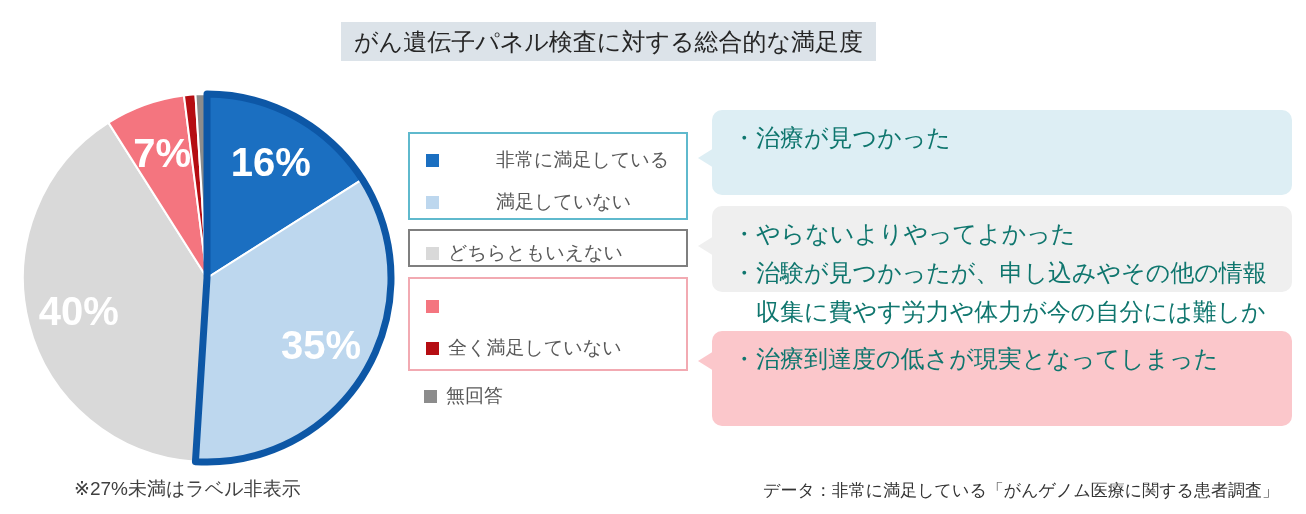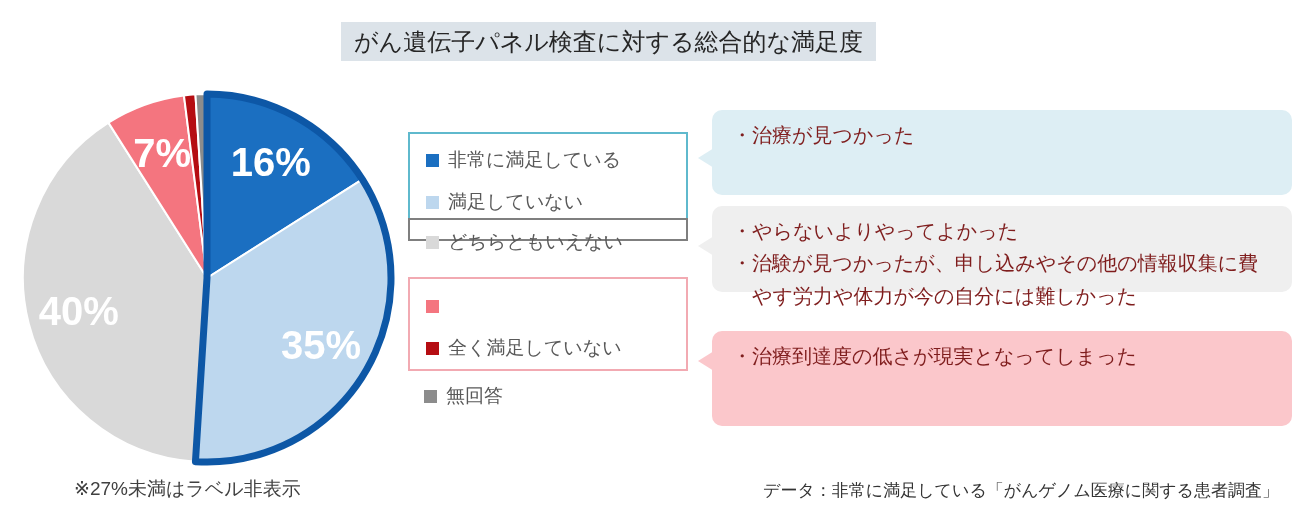--- a/index.html
+++ b/index.html
@@ -14,33 +14,33 @@
   }
 
   
   #pie-wrap{position:absolute;left:10px;top:81px;width:394px;height:394px;}
   .pie-label{font-weight:bold;fill:#ffffff;}
 
   
   .legend{position:absolute;left:408px;width:280px;}
   .lgroup{position:absolute;left:0;box-sizing:border-box;background:#fff;}
   .lgroup.g-sat{top:0;width:280px;height:88px;border:2px solid #5fb9cd;padding-top:10px;}
-  .lgroup.g-neu{top:86px;width:280px;height:23px;border:2px solid #7f7f7f;padding-top:6px;}
+  .lgroup.g-neu{top:97px;width:280px;height:38px;border:2px solid #7f7f7f;padding-top:6px;}
   .lgroup.g-dis{top:145px;width:280px;height:94px;border:2px solid #f2aab2;padding-top:11px;}
   .lrow{display:flex;align-items:center;height:32px;padding-left:16px;}
-  .lgroup.g-sat .lrow{margin-bottom:10px;}
+  .lgroup.g-sat .lrow{margin-bottom:10px;gap:48px;}
   .lgroup.g-dis .lrow{margin-bottom:10px;}
   .lrow-free{position:absolute;left:0;top:248px;width:280px;}
   .sq{width:13px;height:13px;flex:0 0 13px;margin-right:9px;}
   .llabel{font-size:19px;color:#595959;white-space:nowrap;}
 
   
   .callout{
     position:absolute;left:712px;width:580px;box-sizing:border-box;
-    border-radius:10px;color:#7f1d1d;font-size:20px;line-height:1.62;
+    border-radius:10px;color:#0f766e;font-size:24px;line-height:1.62;
     padding:9px 16px 9px 20px;
   }
   .callout .tail{
     position:absolute;left:-14px;width:0;height:0;
     border-top:10px solid transparent;border-bottom:10px solid transparent;
     border-right:16px solid #000;
   }
   .callout.c1{top:110px;height:85px;background:#ddeef4;}
   .callout.c1 .tail{top:38px;border-right-color:#ddeef4;}
   .callout.c2{top:206px;height:86px;background:#efefef;}

